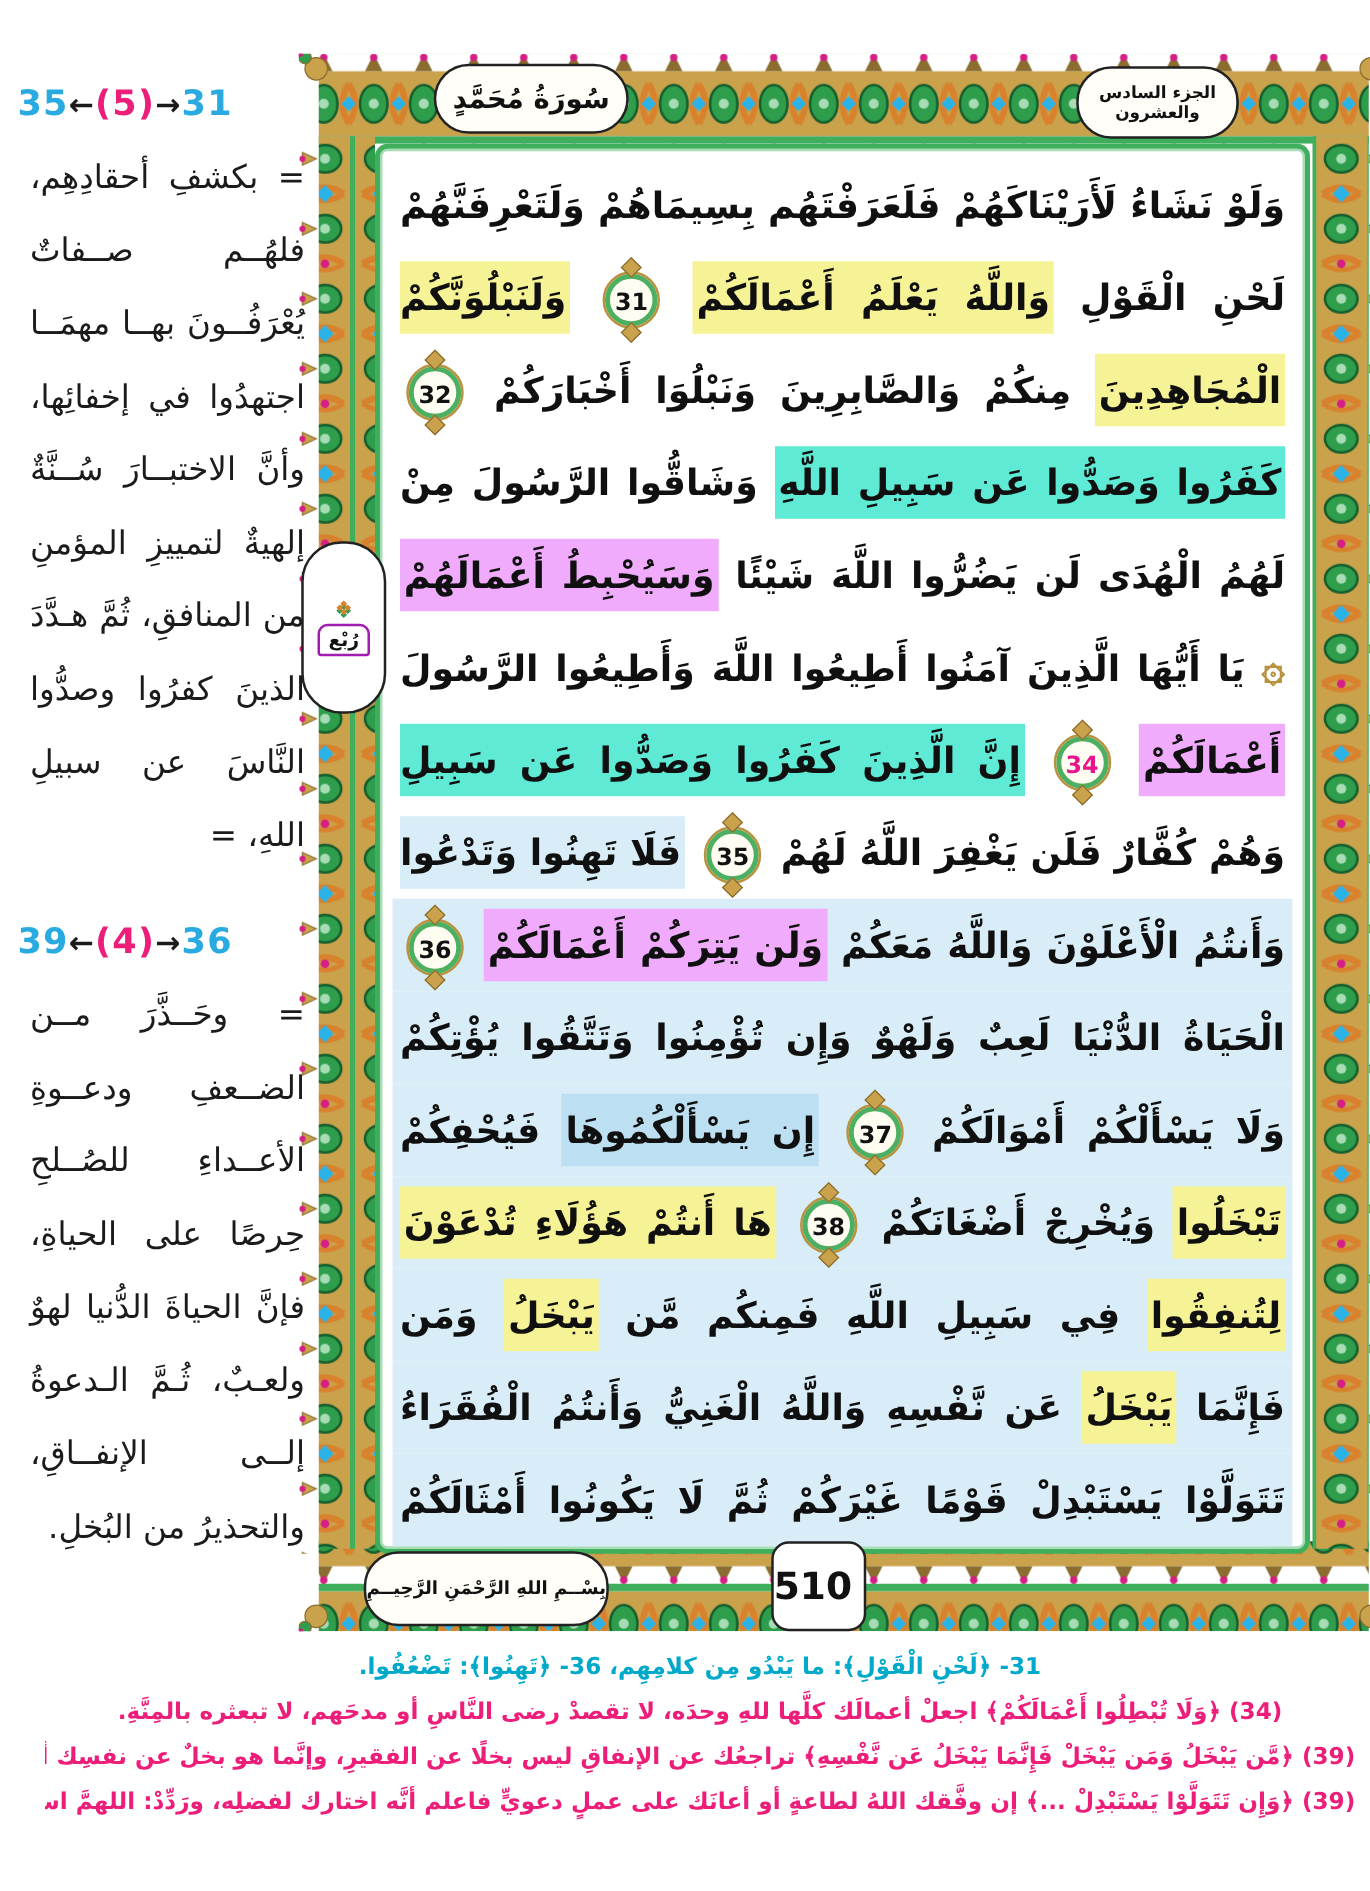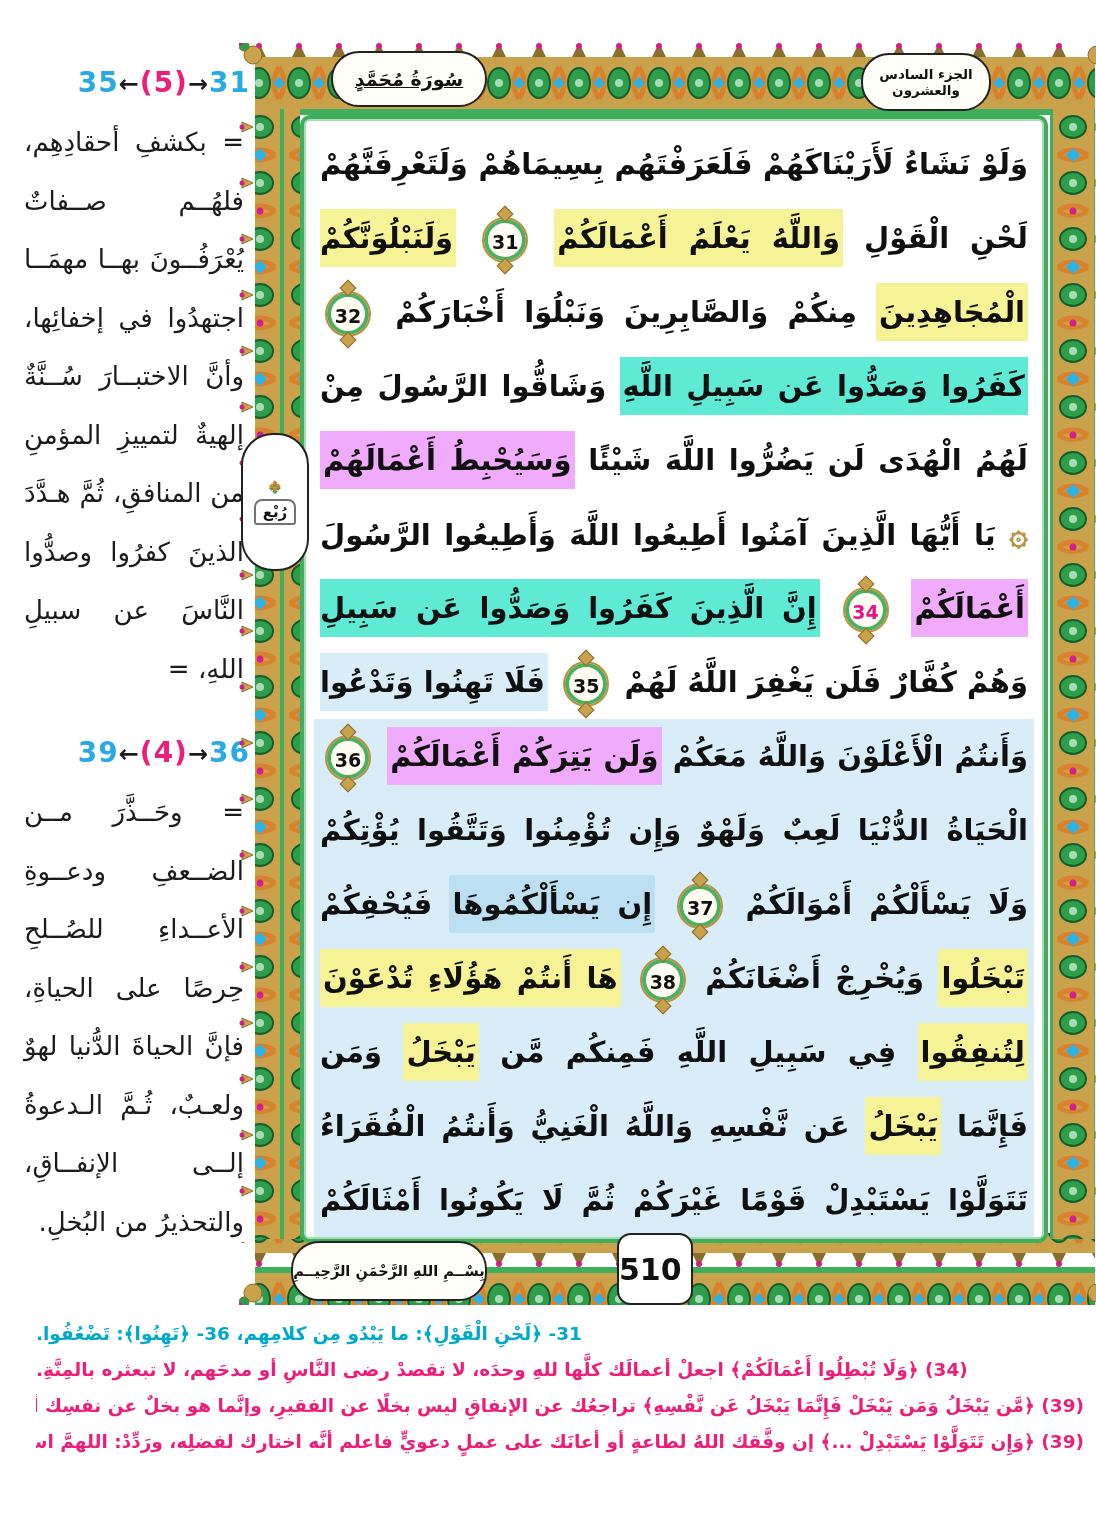--- a/index.html
+++ b/index.html
@@ -5,21 +5,21 @@
   html,body{margin:0;padding:0;}
   body{
     width:1096px;height:1513px;position:relative;overflow:hidden;
     background:#ffffff;font-family:"DejaVu Sans",sans-serif;color:#111;
   }
   
   .sidebar{position:absolute;left:14px;top:58px;width:236px;direction:rtl;}
   .sb-sec{position:absolute;left:0;right:0;}
   .sb-sec1{top:8px;}
   .sb-sec2{top:678px;}
-  .sb-head{direction:ltr;text-align:right;font-weight:bold;font-size:28px;letter-spacing:1px;margin-bottom:14px;}
+  .sb-head{direction:ltr;text-align:left;font-weight:bold;font-size:28px;letter-spacing:1px;margin-bottom:14px;}
   .sb-head .num{color:#29abe2;}
   .sb-head .cnt{color:#ec1e79;}
   .sb-head .arr{color:#1b1b1b;font-size:24px;font-weight:bold;}
   .sb-text{
     font-size:26px;line-height:2.25;color:#1b1b1b;
     text-align:justify;text-align-last:right;padding:0 6px 0 10px;
   }
   
   .frame{position:absolute;left:239px;top:43px;width:872px;height:1262px;}
   .frame svg.border-art{position:absolute;left:0;top:0;}
@@ -52,38 +52,38 @@
   }
   .vb::before{top:-15px;}
   .vb::after{bottom:-15px;}
   .vb.m{color:#e8148b;}
   
   .cart{
     position:absolute;background:#fffef8;border:2.5px solid #222;border-radius:28px;
     display:flex;align-items:center;justify-content:center;font-weight:bold;color:#111;
     direction:rtl;z-index:3;text-align:center;
   }
-  .cart-surah{left:92px;top:8px;width:152px;height:52px;font-size:19px;text-decoration:underline;}
+  .cart-surah{left:108px;top:8px;width:152px;height:52px;font-size:22px;}
   .cart-juz{left:622px;top:10px;width:130px;height:58px;font-size:13.5px;line-height:1.2;padding:12px 8px;box-sizing:border-box;}
   .cart-bismillah{left:52px;top:1198px;width:192px;height:56px;font-size:14.5px;}
   .pagenum{
     position:absolute;left:378px;top:1190px;width:72px;height:68px;z-index:3;
     background:#fff;border:2.5px solid #222;border-radius:14px;
     display:flex;align-items:center;justify-content:flex-start;font-size:30px;font-weight:bold;
   }
   .rub{
     position:absolute;left:2px;top:390px;width:64px;height:134px;z-index:3;
     background:#fff;border:2.5px solid #222;border-radius:32px;
     display:flex;flex-direction:column;align-items:center;justify-content:center;gap:4px;
   }
   .rub-orn{color:#d9822e;font-size:16px;line-height:1;text-shadow:0 2px 0 #2f9e4c;}
-  .rub-frame{border:2px solid #737373;border-radius:8px 8px 3px 3px;padding:2px 7px;font-size:15px;font-weight:bold;}
+  .rub-frame{border:2px solid #a21caf;border-radius:8px 8px 3px 3px;padding:2px 7px;font-size:15px;font-weight:bold;}
   
   .footnotes{
-    position:absolute;left:36px;right:12px;top:1316px;direction:rtl;text-align:left;
+    position:absolute;left:36px;right:12px;top:1316px;direction:rtl;text-align:center;
     font-weight:bold;font-size:18.5px;line-height:1.95;
   }
   .fn{white-space:nowrap;overflow:hidden;}
   .fn-teal{color:#00a9c9;}
   .fn-mag{color:#ec1e79;}
 </style>
 </head>
 <body>
 
 <div class="sidebar">

